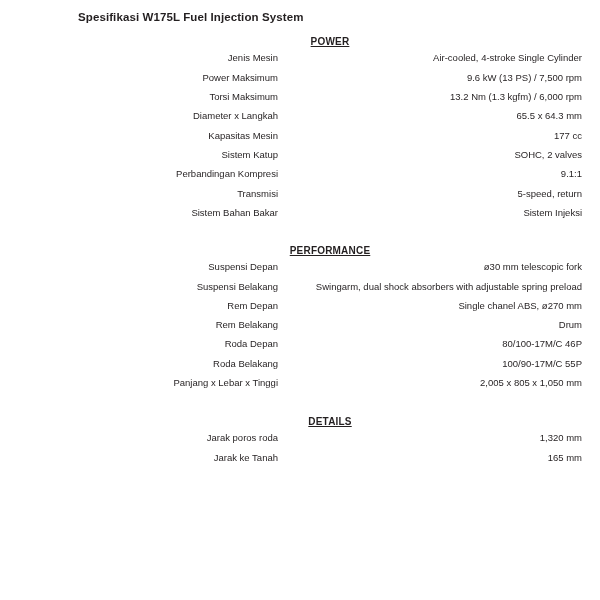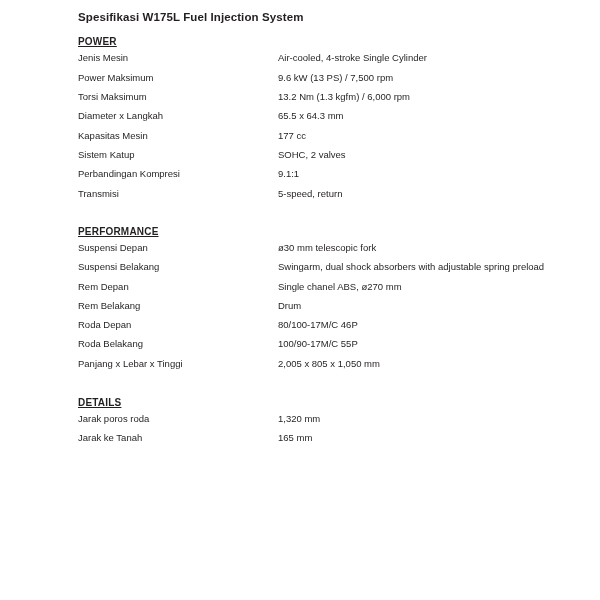--- a/index.html
+++ b/index.html
@@ -32,26 +32,28 @@
   .section {
     margin-top: 17px;
   }
   .section-heading {
     font-size: 10px;
     font-weight: bold;
     text-decoration: underline;
     letter-spacing: 0.2px;
     color: #231f20;
     margin: 0 0 2px 0;
+    text-align: center;
   }
   table.spec {
     border-collapse: collapse;
     width: 504px;
     table-layout: fixed;
     margin-top: 0;
+    text-align: right;
   }
   table.spec td {
     font-size: 9.5px;
     color: #231f20;
     vertical-align: top;
     padding: 3.4px 0 3.4px 0;
     line-height: 1.32;
   }
   td.label {
     width: 200px;
@@ -100,20 +102,24 @@
           <td class="value">SOHC, 2 valves</td>
         </tr>
         <tr>
           <td class="label">Perbandingan Kompresi</td>
           <td class="value">9.1:1</td>
         </tr>
         <tr>
           <td class="label">Transmisi</td>
           <td class="value">5-speed, return</td>
         </tr>
+        <tr>
+          <td class="label">Sistem Bahan Bakar</td>
+          <td class="value">Sistem Injeksi</td>
+        </tr>
       </tbody>
     </table>
   </div>
 
   <div class="section section-gap-perf">
     <div class="section-heading">PERFORMANCE</div>
     <table class="spec">
       <tbody>
         <tr>
           <td class="label">Suspensi Depan</td>

